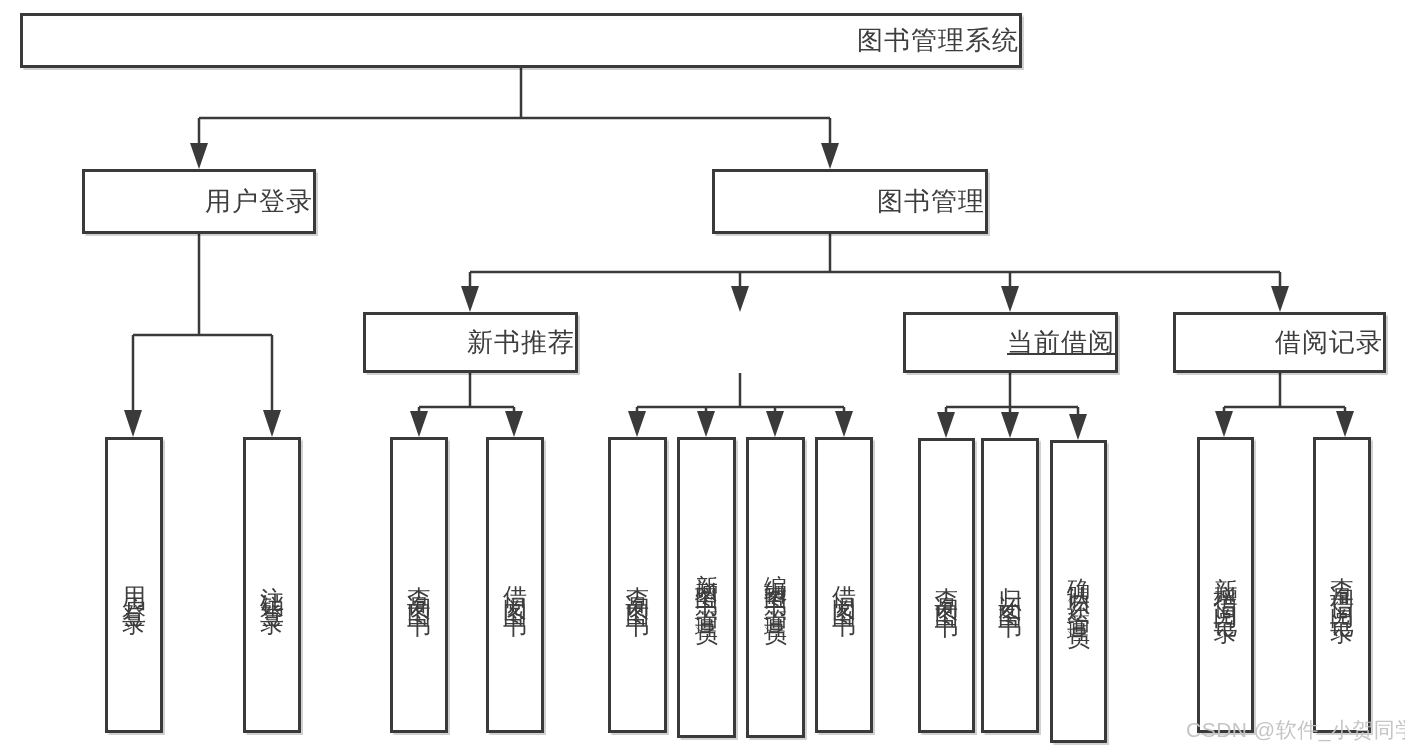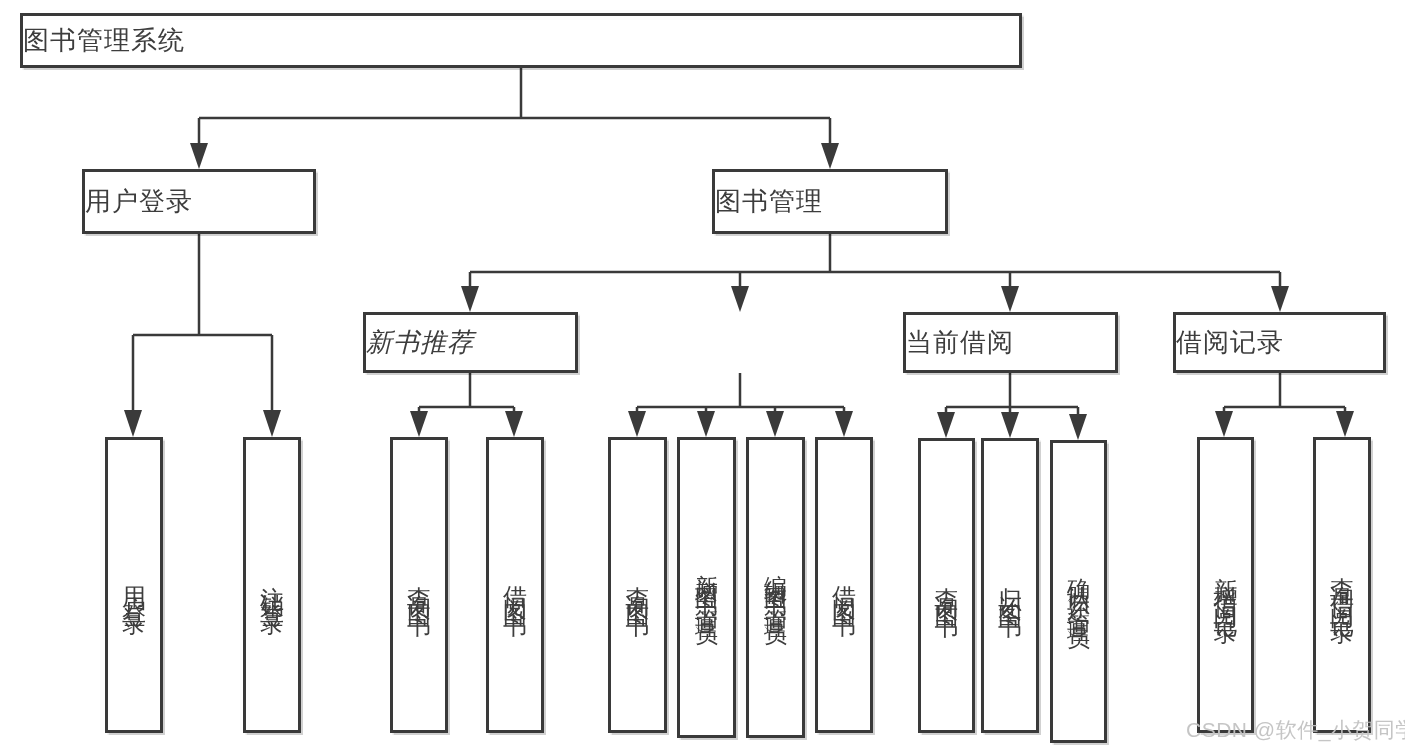--- a/index.html
+++ b/index.html
@@ -17,21 +17,21 @@
     width: 1405px; height: 747px;
     z-index: 1;
   }
   .hbox {
     position: absolute;
     box-sizing: border-box;
     border: 3px solid #3a3a3a;
     background: #ffffff;
     display: flex;
     align-items: center;
-    justify-content: flex-start;
+    justify-content: flex-end;
     font-size: 26px;
     color: #3d3d3d;
     letter-spacing: 1px;
     z-index: 2;
     box-shadow: 1.5px 1.5px 1px rgba(0,0,0,0.18);
   }
   .vbox {
     position: absolute;
     box-sizing: border-box;
     border: 3px solid #3a3a3a;
@@ -48,24 +48,24 @@
     font-size: 24px;
     color: #3d3d3d;
     letter-spacing: 9px;
     line-height: 1;
     white-space: nowrap;
   }
   .vbox.long span { letter-spacing: 7px; font-size: 23px; }
   
   #root   { left: 20px;  top: 13px;  width: 1002px; height: 55px; }
   #l2-a   { left: 82px;  top: 169px; width: 234px;  height: 65px; }
-  #l2-b   { left: 712px; top: 169px; width: 236px;  height: 65px; }
-  #l3-a   { left: 363px; top: 312px; width: 215px;  height: 61px; font-style: italic; }
+  #l2-b   { left: 712px; top: 169px; width: 276px;  height: 65px; }
+  #l3-a   { left: 363px; top: 312px; width: 215px;  height: 61px; }
   #l3-b   { left: 633px; top: 312px; width: 215px;  height: 61px; }
-  #l3-c   { left: 903px; top: 312px; width: 215px;  height: 61px; }
+  #l3-c   { left: 903px; top: 312px; width: 215px;  height: 61px; text-decoration: underline; }
   #l3-d   { left: 1173px;top: 312px; width: 213px;  height: 61px; }
   #lf-1   { left: 105px; top: 437px; width: 58px; height: 296px; }
   #lf-2   { left: 243px; top: 437px; width: 58px; height: 296px; }
   #lf-3   { left: 390px; top: 437px; width: 58px; height: 296px; }
   #lf-4   { left: 486px; top: 437px; width: 58px; height: 296px; }
   #lf-5   { left: 608px; top: 437px; width: 59px; height: 296px; }
   #lf-6   { left: 677px; top: 437px; width: 59px; height: 301px; }
   #lf-7   { left: 746px; top: 437px; width: 59px; height: 301px; }
   #lf-8   { left: 815px; top: 437px; width: 58px; height: 296px; }
   #lf-9   { left: 918px; top: 438px; width: 57px; height: 295px; }

